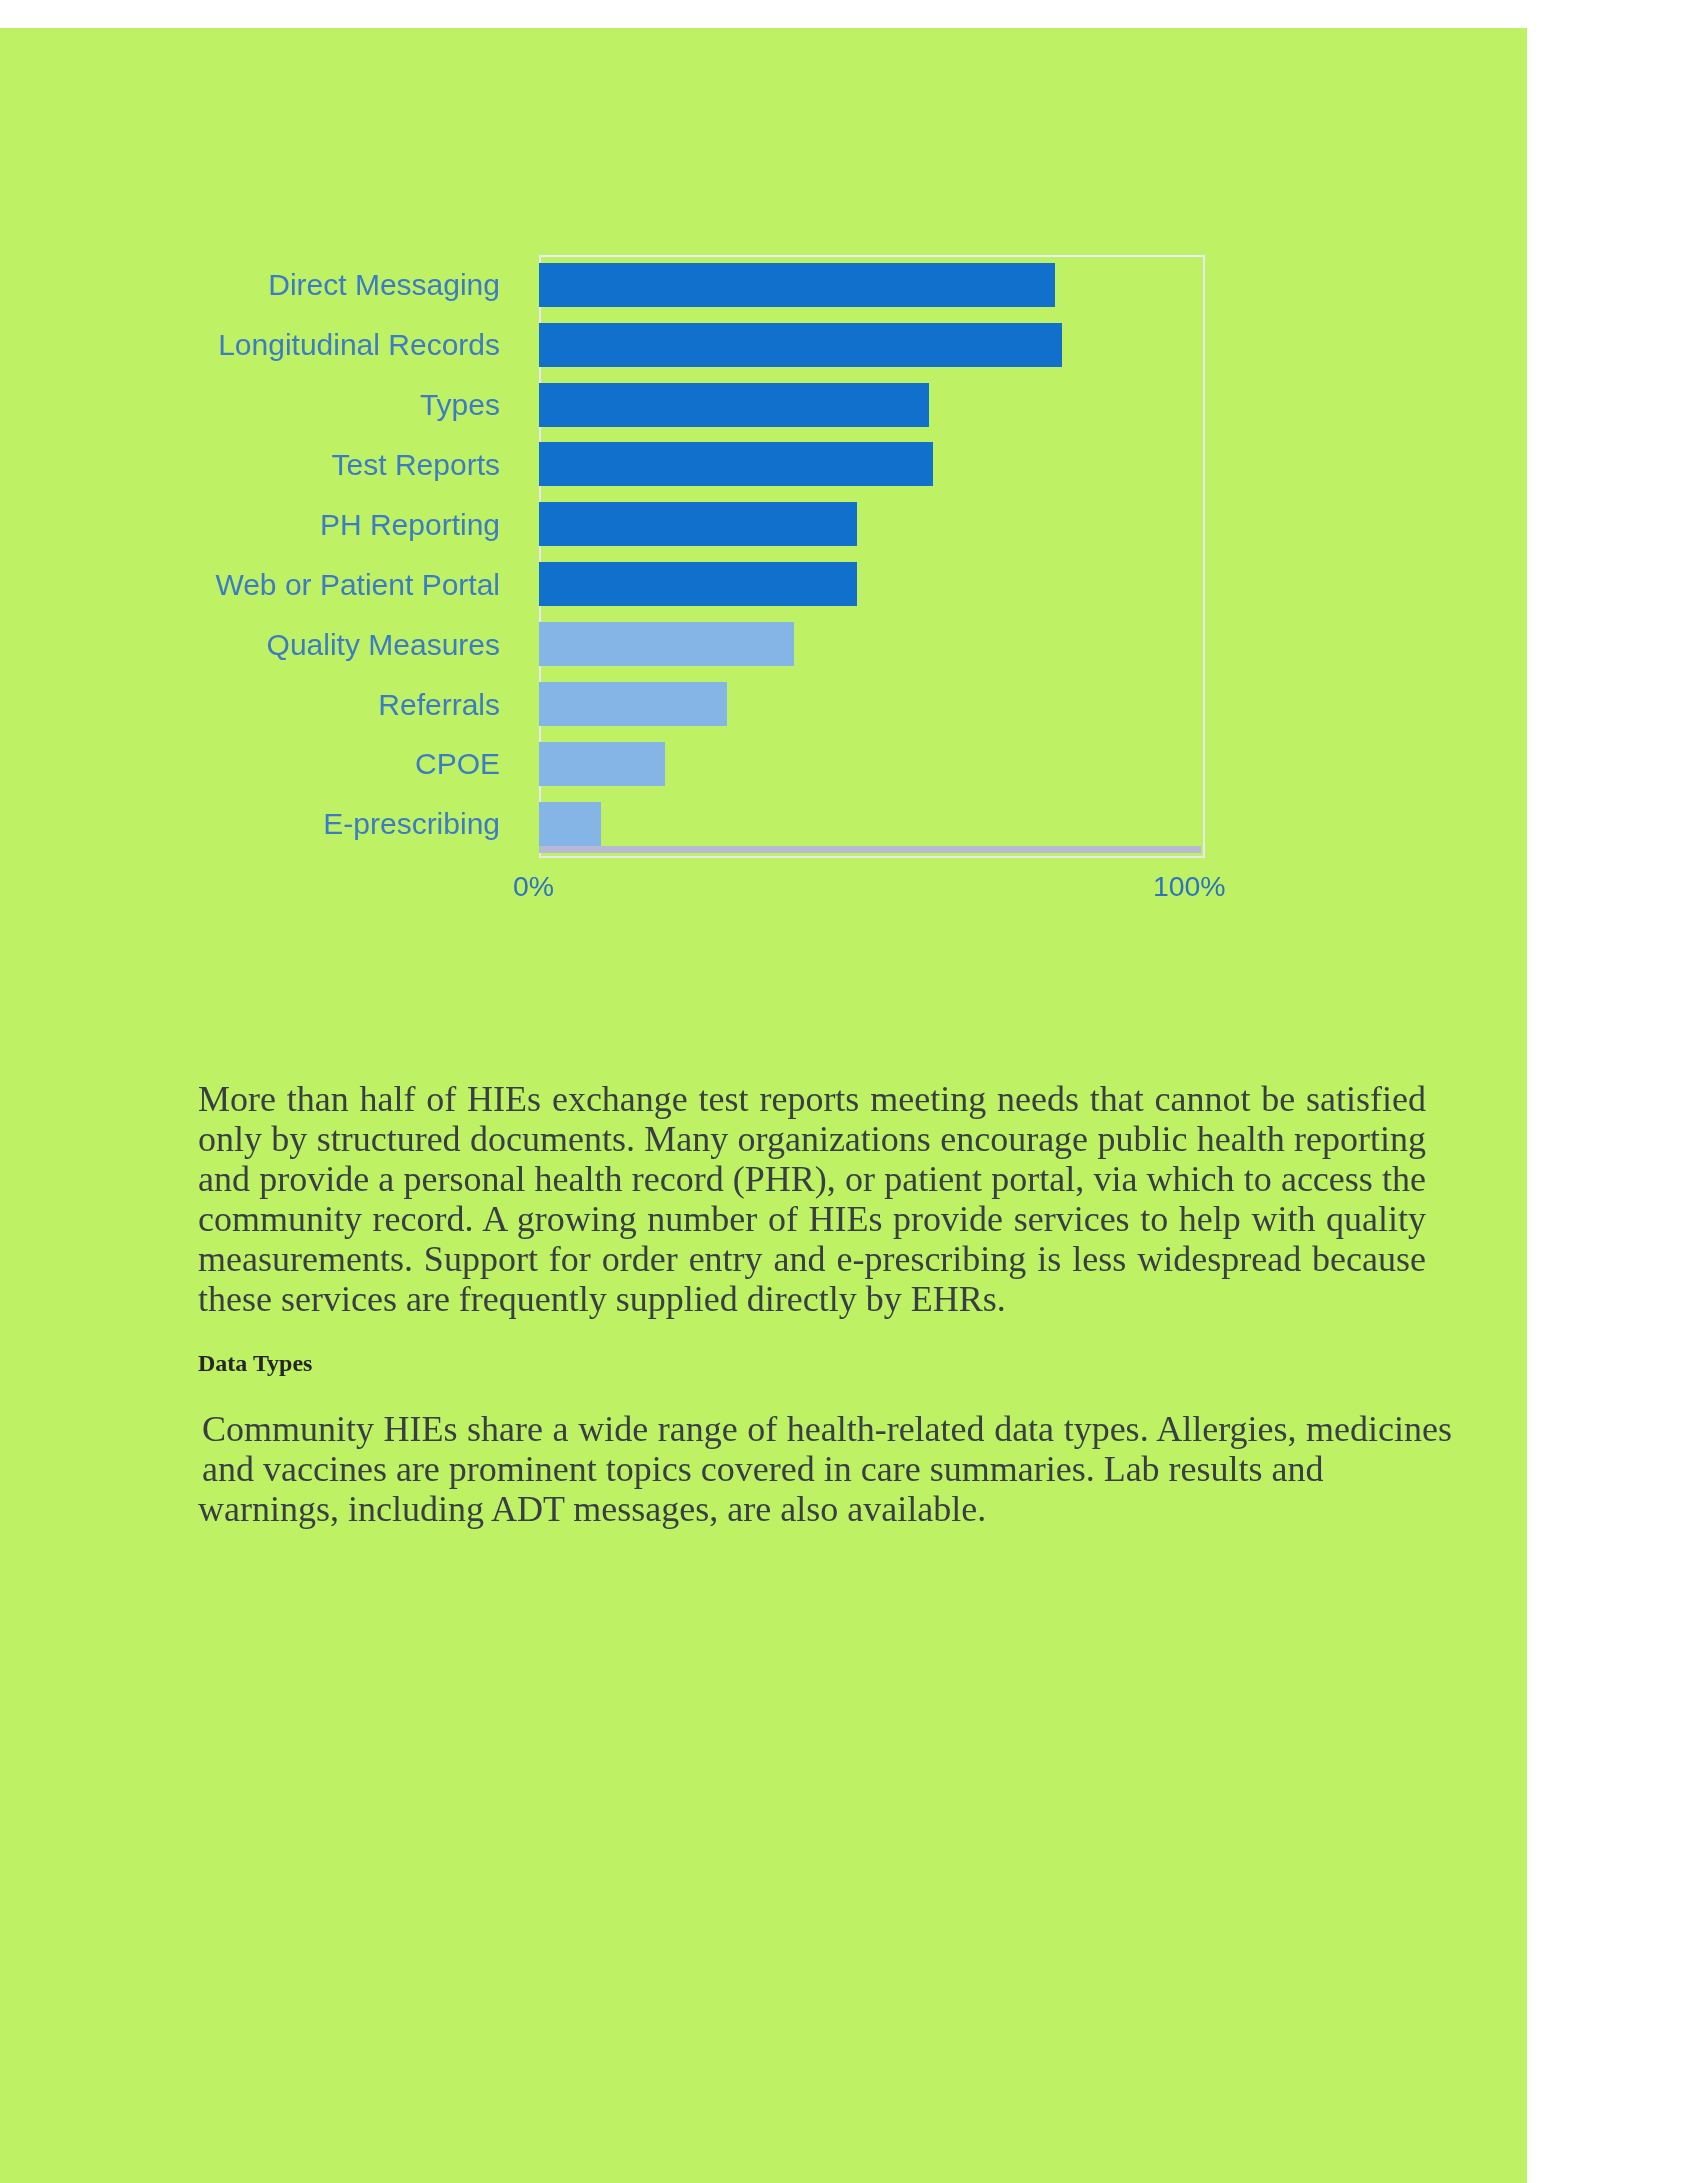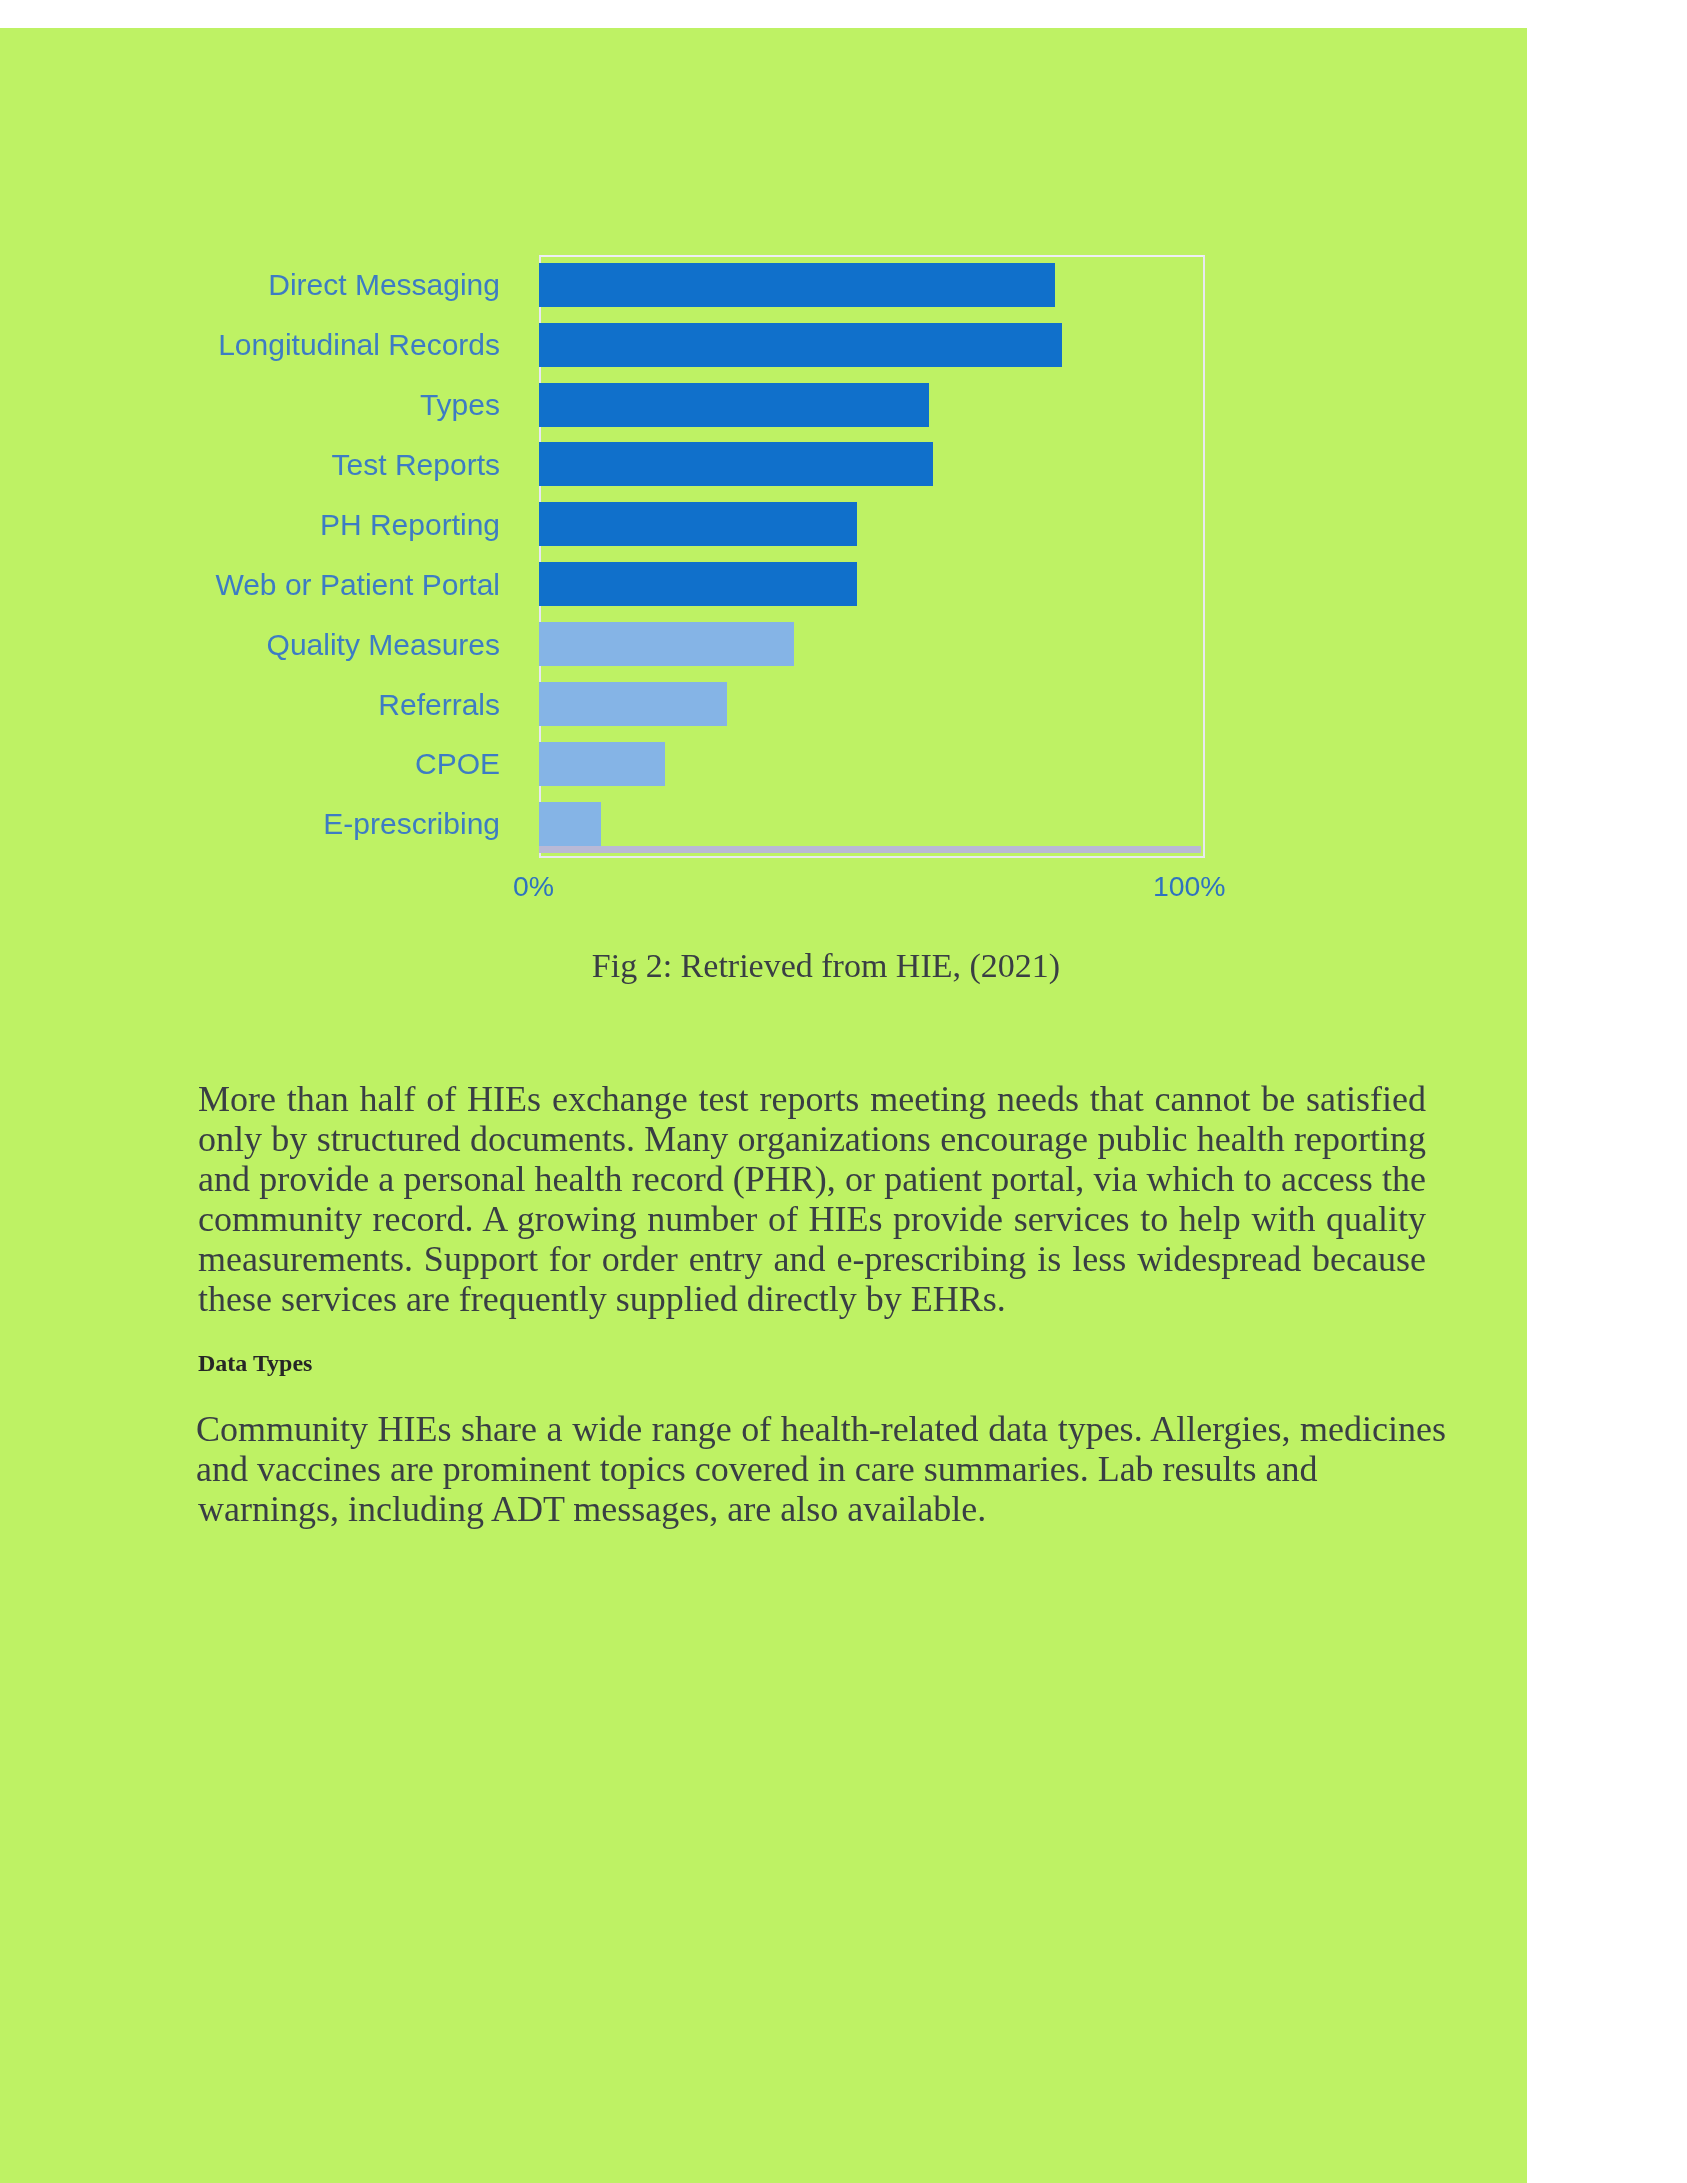--- a/index.html
+++ b/index.html
@@ -46,23 +46,22 @@
         <div class="bar" style="top: 487px; width: 126px; background: rgb(133, 180, 230);"></div>
         <div class="ylab" style="left: -380px; width: 341px; top: 492px;">CPOE</div>
         <div class="bar" style="top: 547px; width: 62px; background: rgb(133, 180, 230);"></div>
         <div class="ylab" style="left: -380px; width: 341px; top: 552px;">E-prescribing</div>
       </div>
     <div class="axis"></div>
     <div id="xlabels">
         <div class="xlab" style="position: absolute; left: 494px; top: 842px; width: 79px; text-align: center;">0%</div>
         <div class="xlab" style="position: absolute; left: 1153px; top: 842px; width: 79px; text-align: left;">100%</div>
       </div>
-    <figcaption class="caption">Fig 2: Retrieved from HIE, (2021)</figcaption>
   </figure>
 
   <p class="para" style="left:198px;top:1051px;width:1228px;">More than half of HIEs exchange test reports meeting needs that cannot be satisfied only by structured documents. Many organizations encourage public health reporting and provide a personal health record (PHR), or patient portal, via which to access the community record. A growing number of HIEs provide services to help with quality measurements. Support for order entry and e-prescribing is less widespread because these services are frequently supplied directly by EHRs.</p>
 
   <h3 class="h3" style="left:198px;top:1315px;">Data Types</h3>
 
-  <p class="para" style="left:196px;top:1381px;width:1250px;"><span>Community HIEs share a wide range of health-related data types. Allergies, medicines and vaccines are prominent topics covered in care summaries. Lab results and</span></p>
+  <p class="para" style="left:202px;top:1381px;width:1250px;"><span>Community HIEs share a wide range of health-related data types. Allergies, medicines and vaccines are prominent topics covered in care summaries. Lab results and</span></p>
   <p class="para" style="left:198px;top:1461px;width:1250px;text-align:left;">warnings, including ADT messages, are also available.</p>
 </div>
 
 
 </body></html>

